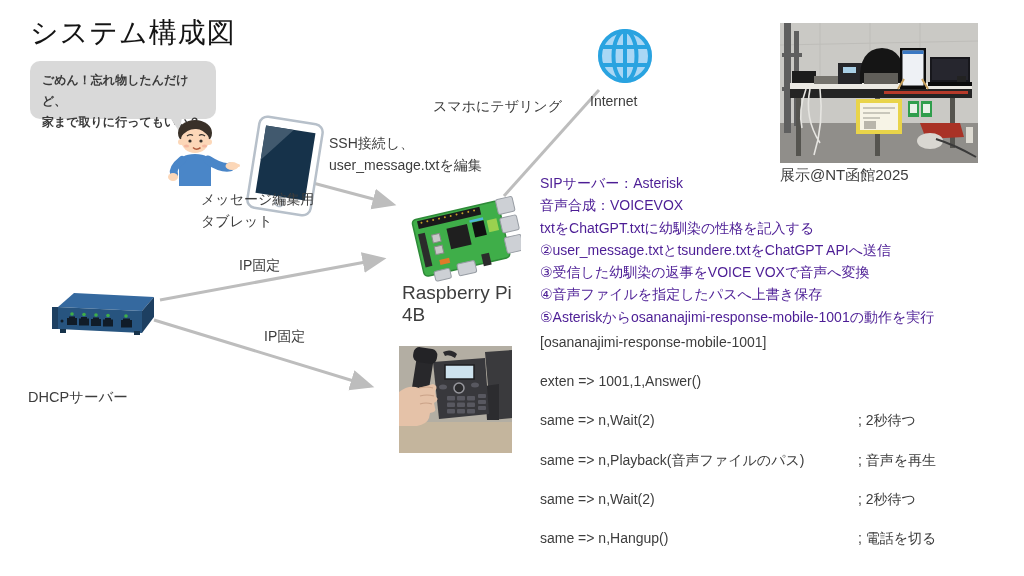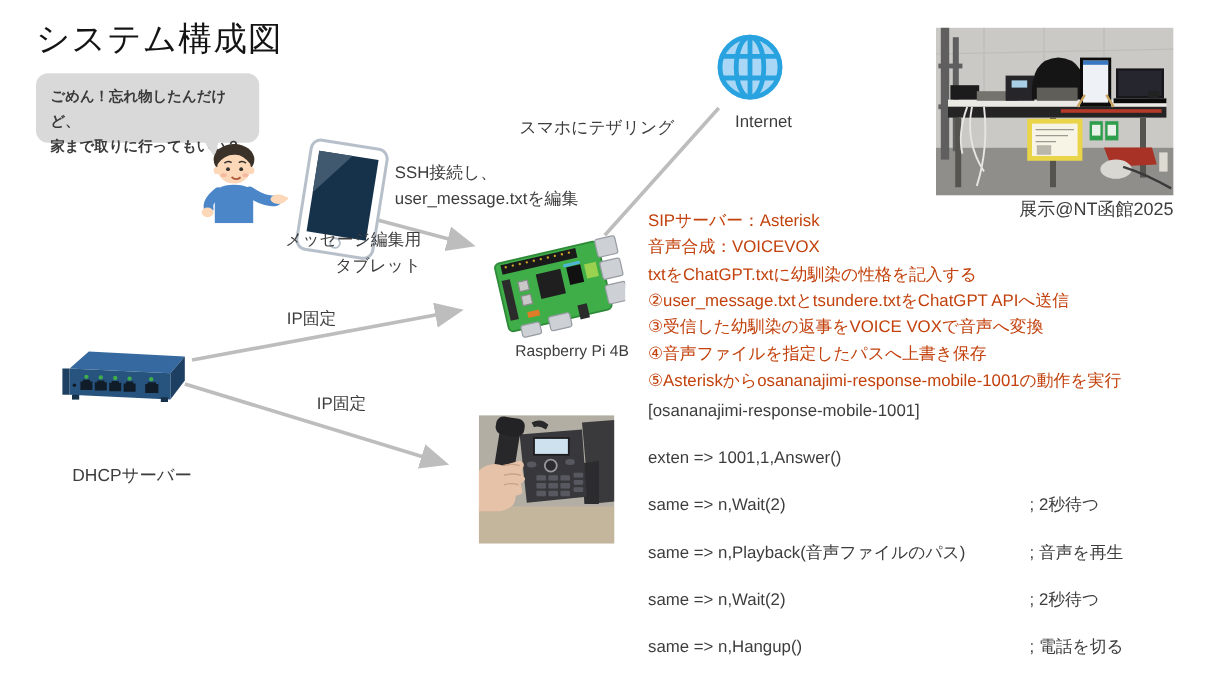--- a/index.html
+++ b/index.html
@@ -10,34 +10,34 @@
 
   #slide-title{left:30px;top:14px;font-size:28px;color:#141414;letter-spacing:1px;}
 
   
   #speech-bubble{left:30px;top:61px;width:186px;height:58px;background:#d9d9d9;border-radius:10px;
      padding:9px 10px 0 12px;box-sizing:border-box;font-size:12px;font-weight:bold;color:#3a3a3a;line-height:21px;}
   #speech-tail{left:165px;top:114px;width:0;height:0;border-left:16px solid transparent;
      border-top:16px solid #d9d9d9;transform:rotate(12deg);}
 
   .lbl{font-size:14px;color:#3d3d3d;line-height:22px;}
-  .center{text-align:right;}
+  .center{text-align:left;}
 
   #tablet-label{left:201px;top:188px;width:150px;}
   #ssh-note{left:329px;top:132px;}
   #tethering-label{left:433px;top:95px;}
   #internet-label{left:590px;top:90px;width:70px;}
-  #raspi-label{left:402px;top:282px;width:122px;font-size:13px;}
+  #raspi-label{left:402px;top:282px;width:122px;font-size:19px;}
   #dhcp-label{left:28px;top:340px;width:132px;font-size:14.5px;margin-top:46px;}
   #ip-fixed-1{left:239px;top:254px;}
   #ip-fixed-2{left:264px;top:325px;}
   #exhibit-caption{left:780px;top:164px;width:198px;font-size:15px;}
 
   #sip-notes{left:540px;top:172px;width:470px;}
-  #sip-notes p{margin:0;font-size:14px;line-height:22.3px;color:#c2410c;}
+  #sip-notes p{margin:0;font-size:14px;line-height:22.3px;color:#4c1d95;}
 
   #asterisk-config{left:540px;top:333px;width:480px;font-size:14px;color:#3d3d3d;}
   #asterisk-config .row{display:flex;line-height:19.2px;margin-top:20px;}
   #asterisk-config .code{width:318px;flex:0 0 318px;}
   #asterisk-config .section{line-height:19.2px;margin-bottom:17px;}
 
   svg{display:block;}
 </style>
 </head>
 <body>

